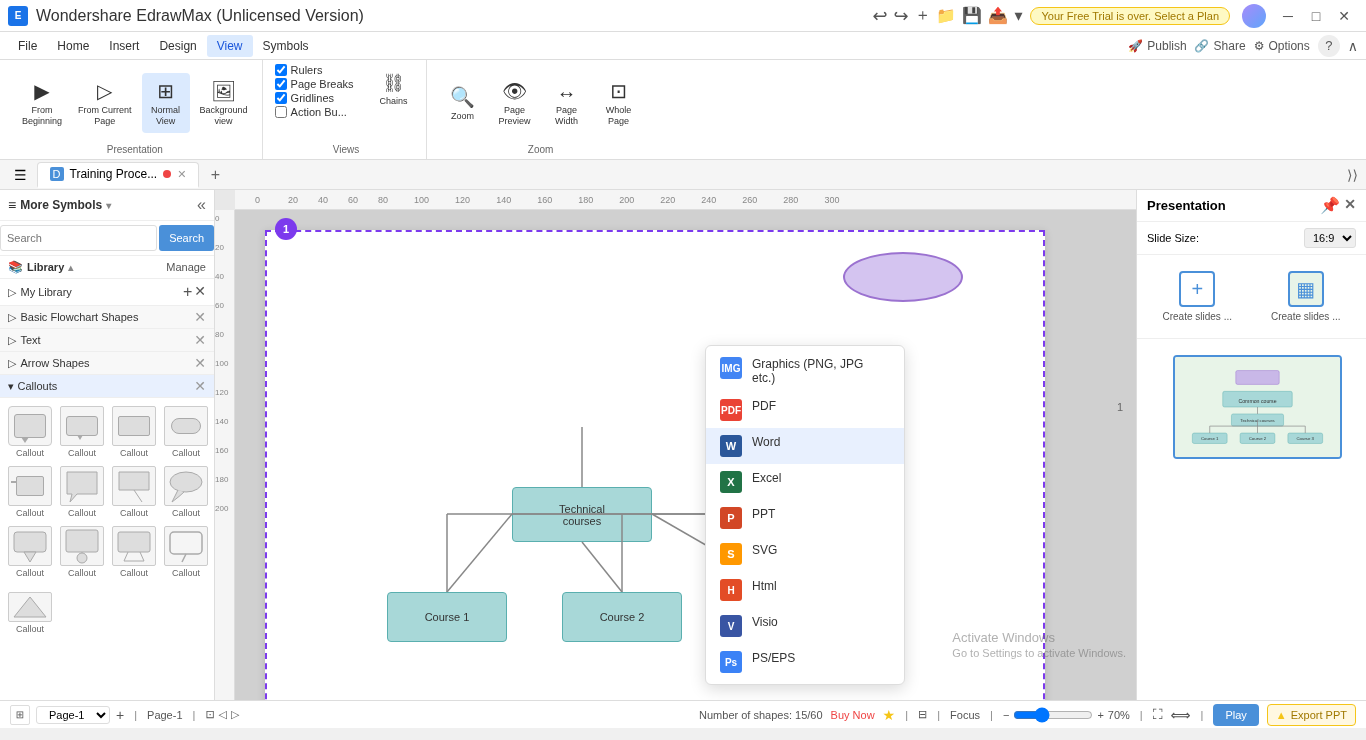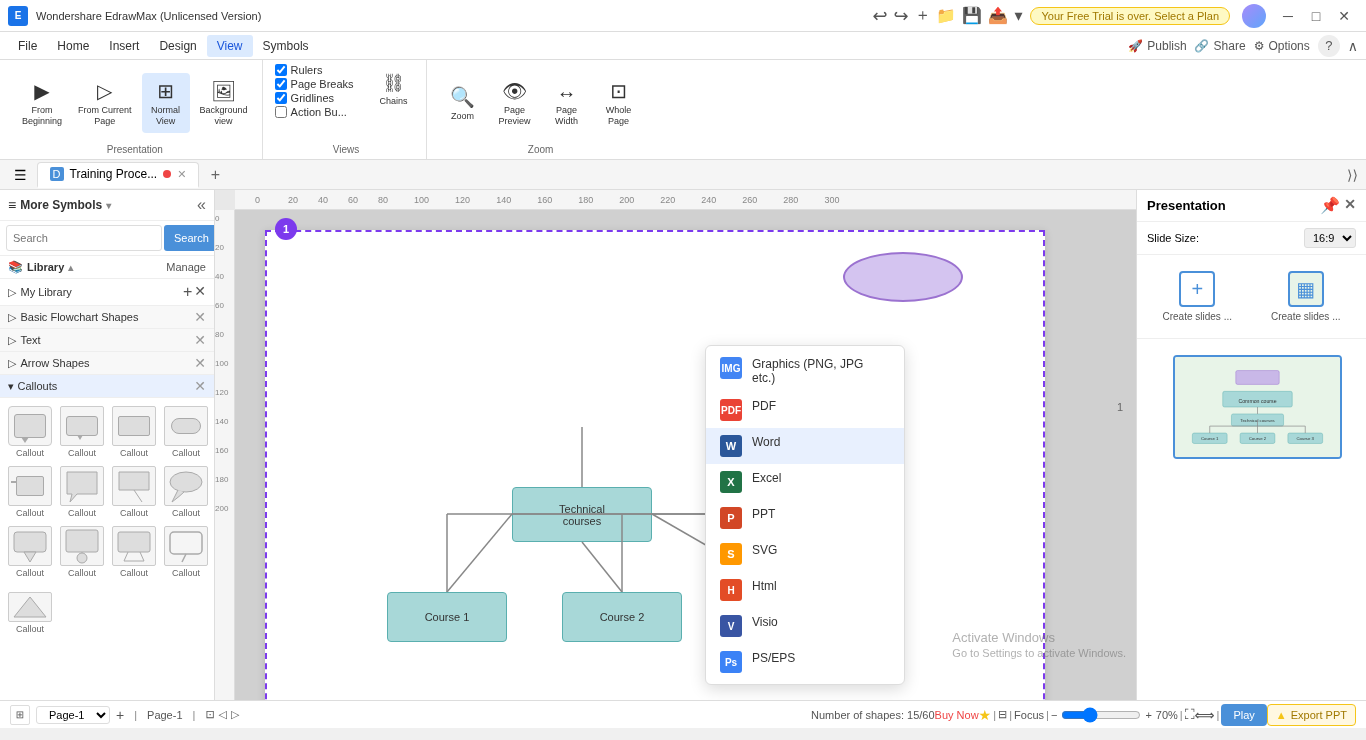--- a/index.html
+++ b/index.html
@@ -9,21 +9,21 @@
     .title-bar {
       height: 32px;
       background: #fff;
       display: flex;
       align-items: center;
       padding: 0 8px;
       border-bottom: 1px solid #ddd;
       position: relative;
     }
     .title-bar-logo { width: 20px; height: 20px; background: #1a73e8; border-radius: 3px; margin-right: 8px; display: flex; align-items: center; justify-content: center; color: white; font-size: 10px; font-weight: bold; }
-    .title-bar-text { font-size: 11px; color: #333; flex: 1; }
+    .title-bar-text { font-size: 16px; color: #333; flex: 1; }
     .title-bar-btn { width: 28px; height: 28px; display: flex; align-items: center; justify-content: center; cursor: pointer; border-radius: 4px; font-size: 14px; color: #555; }
     .trial-badge { background: #fef9c3; border: 1px solid #f5c518; border-radius: 12px; padding: 2px 10px; font-size: 11px; color: #a07800; margin-right: 12px; }
     .title-bar-avatar { width: 24px; height: 24px; border-radius: 50%; background: linear-gradient(135deg, #a78bfa, #60a5fa); margin-right: 8px; }
 
     
     .menu-bar {
       height: 28px;
       background: #fff;
       display: flex;
       align-items: center;
@@ -105,21 +105,21 @@
       border-right: 1px solid #ddd;
       display: flex;
       flex-direction: column;
       overflow: hidden;
     }
     .sidebar-header {
       display: flex; align-items: center; justify-content: space-between;
       padding: 6px 8px; border-bottom: 1px solid #eee;
     }
     .sidebar-title { font-size: 12px; font-weight: 600; color: #333; display: flex; align-items: center; gap: 4px; }
-    .sidebar-search { display: flex; padding: 4px 6px; gap: 2px; border-bottom: 1px solid #eee; }
+    .sidebar-search { display: flex; padding: 4px 0; gap: 2px; border-bottom: 1px solid #eee; }
     .sidebar-search input { flex: 1; height: 26px; border: 1px solid #ddd; border-radius: 3px; padding: 0 6px; font-size: 11px; }
     .sidebar-search-btn { height: 26px; padding: 0 10px; background: #4a90d9; color: white; border: none; border-radius: 3px; font-size: 11px; cursor: pointer; }
     .library-header { display: flex; align-items: center; justify-content: space-between; padding: 4px 8px; border-bottom: 1px solid #eee; }
     .library-title { font-size: 11px; font-weight: 600; color: #333; display: flex; align-items: center; gap: 4px; cursor: pointer; }
     .section-header { display: flex; align-items: center; justify-content: space-between; padding: 3px 8px; background: #f8f8f8; border-bottom: 1px solid #eee; cursor: pointer; }
     .section-title { font-size: 11px; color: #333; font-weight: 500; display: flex; align-items: center; gap: 4px; }
     .section-close { font-size: 14px; color: #999; cursor: pointer; }
 
     
     .callouts-section { flex: 1; overflow-y: auto; }
@@ -750,21 +750,21 @@
     <span style="color:#888;margin:0 4px;">|</span>
     <span>Page-1</span>
     <span style="color:#888;margin:0 4px;">|</span>
     <div style="display:flex;gap:4px;font-size:11px;">
       <span style="cursor:pointer;color:#555;">⊡</span>
       <span style="cursor:pointer;color:#555;">◁</span>
       <span style="cursor:pointer;color:#555;">▷</span>
     </div>
   </div>
 
-  <div style="margin-left:auto;display:flex;align-items:center;">
+  <div style="margin-left:auto;display:flex;align-items:center;gap:8px;">
     <span>Number of shapes: 15/60</span>
     <span class="buy-now">Buy Now</span>
     <span style="font-size:14px;color:#f5c518;">★</span>
     <span style="color:#888;margin:0 2px;">|</span>
     <span style="cursor:pointer;color:#555;font-size:11px;">⊟</span>
     <span style="color:#888;margin:0 2px;">|</span>
     <span style="cursor:pointer;color:#555;font-size:11px;">Focus</span>
     <span style="color:#888;margin:0 2px;">|</span>
     <div class="zoom-controls">
       <span style="cursor:pointer;">−</span>

